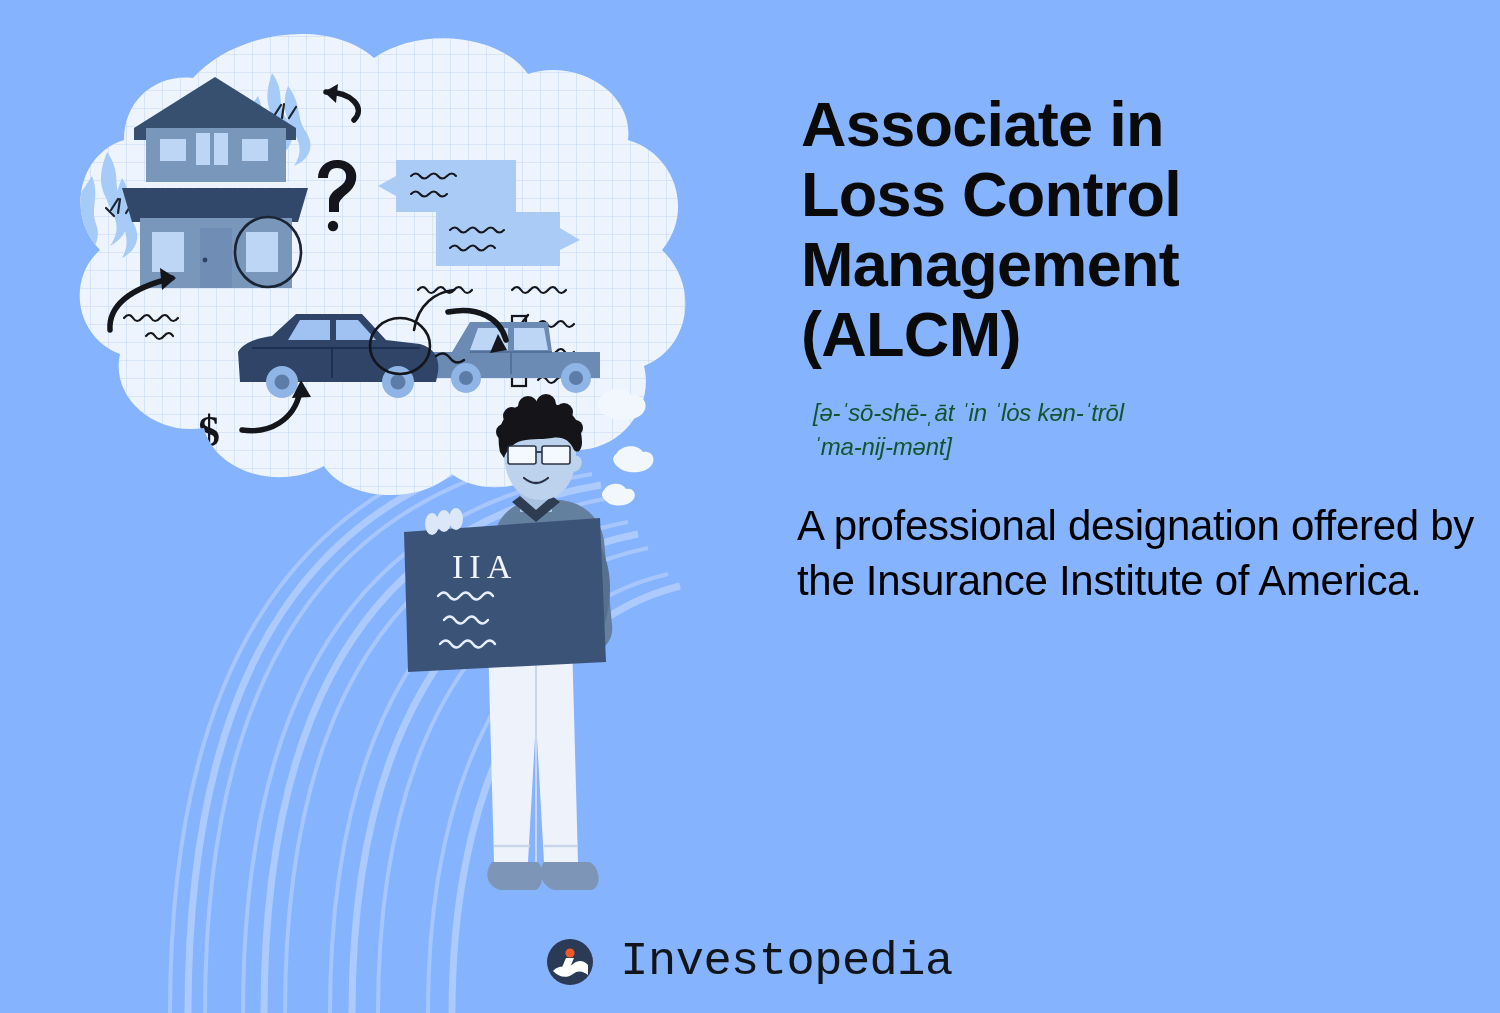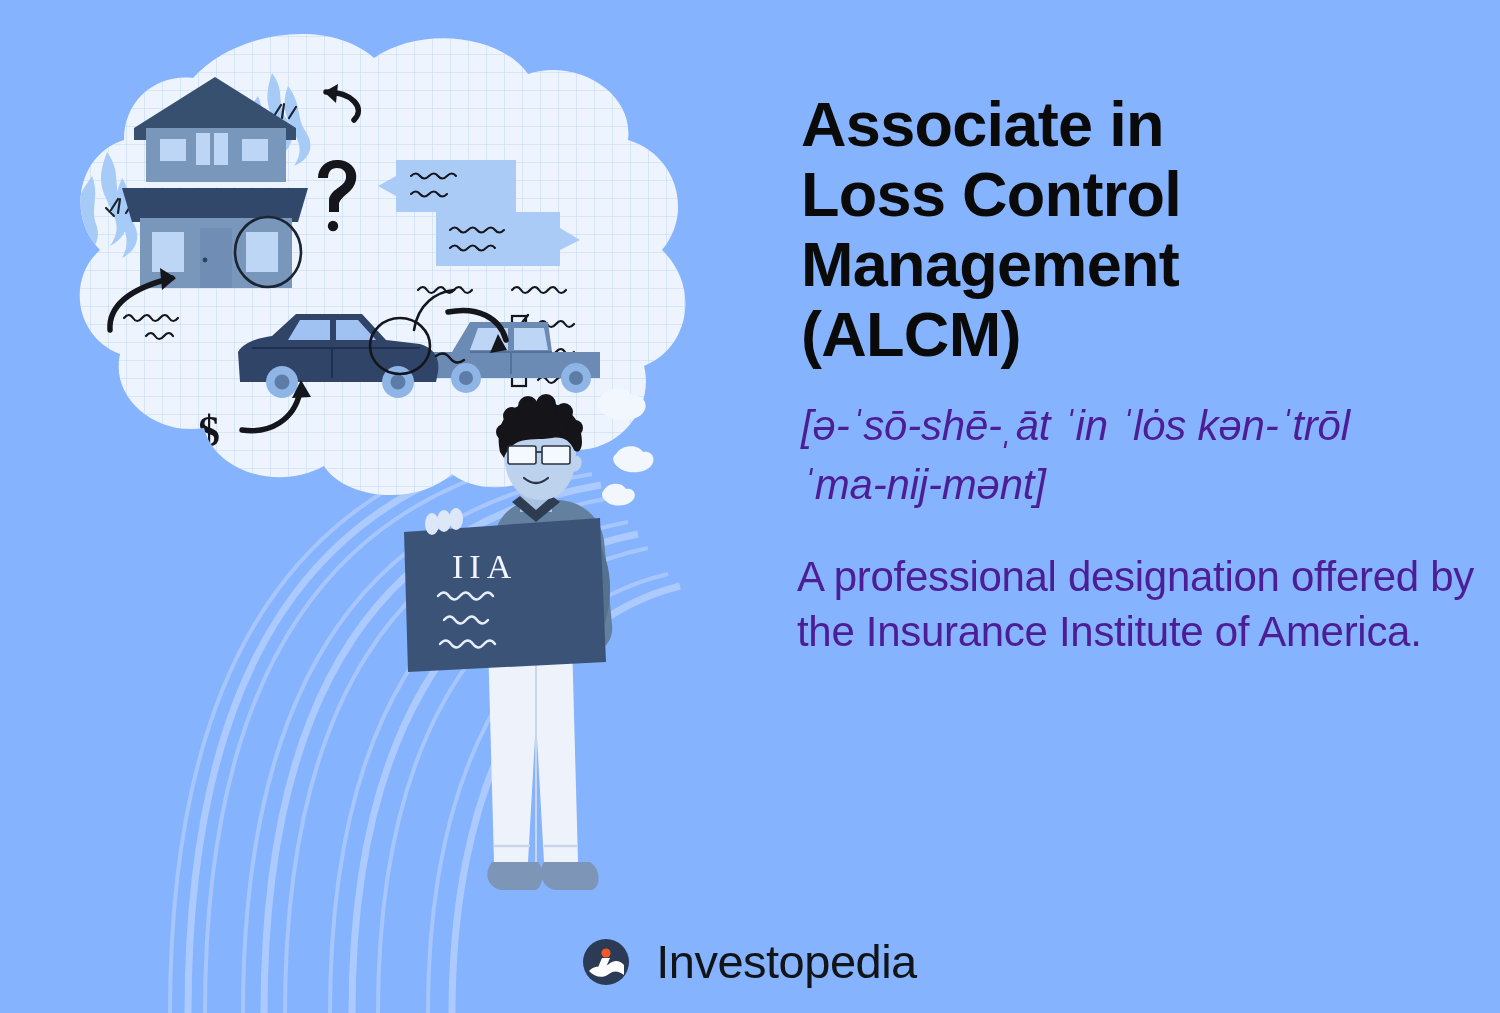--- a/index.html
+++ b/index.html
@@ -42,46 +42,47 @@
   .term-title {
     font-size: 63px;
     line-height: 1.11;
     font-weight: 700;
     color: #0a0a0a;
     letter-spacing: -0.7px;
     margin: 4px;
     white-space: pre-line;
   }
   .pronunciation {
-    margin: 26px 0 0 4px;
-    font-size: 42px;
+    margin: 26px 0 0 16px;
+    font-size: 24px;
     line-height: 1.42;
     font-style: italic;
-    color: #4c1d95;
+    color: #14532d;
     letter-spacing: -0.2px;
     white-space: pre-line;
   }
   .definition {
     margin: 34px 0 0 0;
     font-size: 42px;
     line-height: 1.31;
-    color: #4c1d95;
+    color: #000000;
     letter-spacing: -0.3px;
   }
 
   
   .logo-row {
     position: absolute;
     left: 0;
     right: 0;
     bottom: 28px;
     display: flex;
     align-items: center;
     justify-content: center;
     gap: 27px;
+    font-family: Liberation Mono, monospace;
   }
   .logo-mark { display: block; }
   .logo-word {
     font-size: 47px;
     font-weight: 400;
     color: #111418;
     letter-spacing: -0.5px;
     line-height: 1;
   }
 </style>

